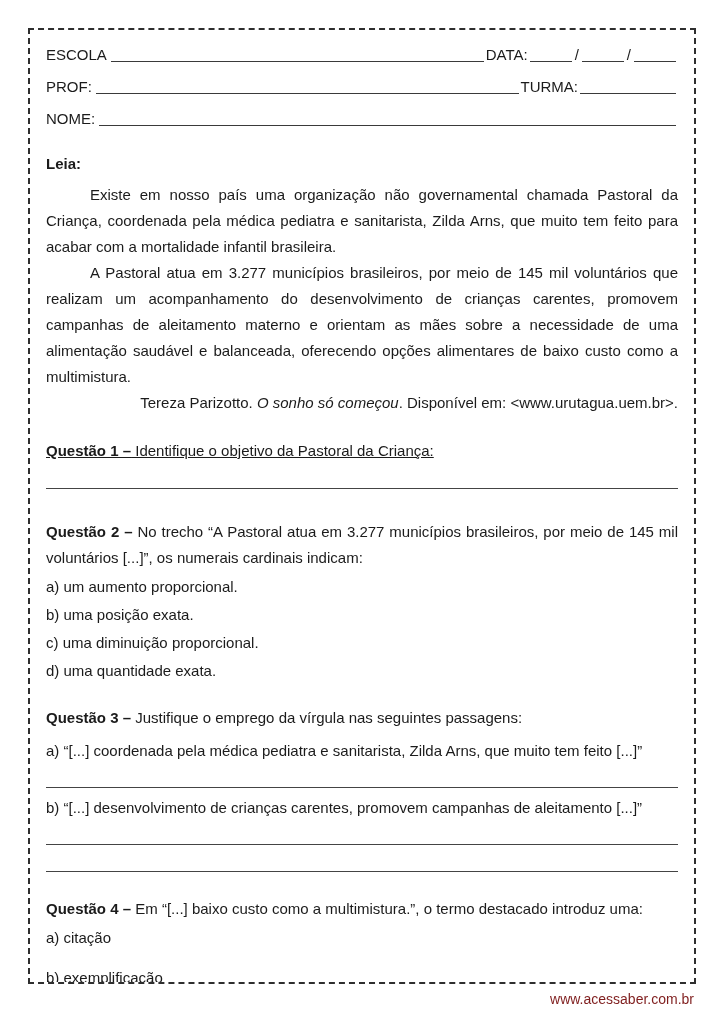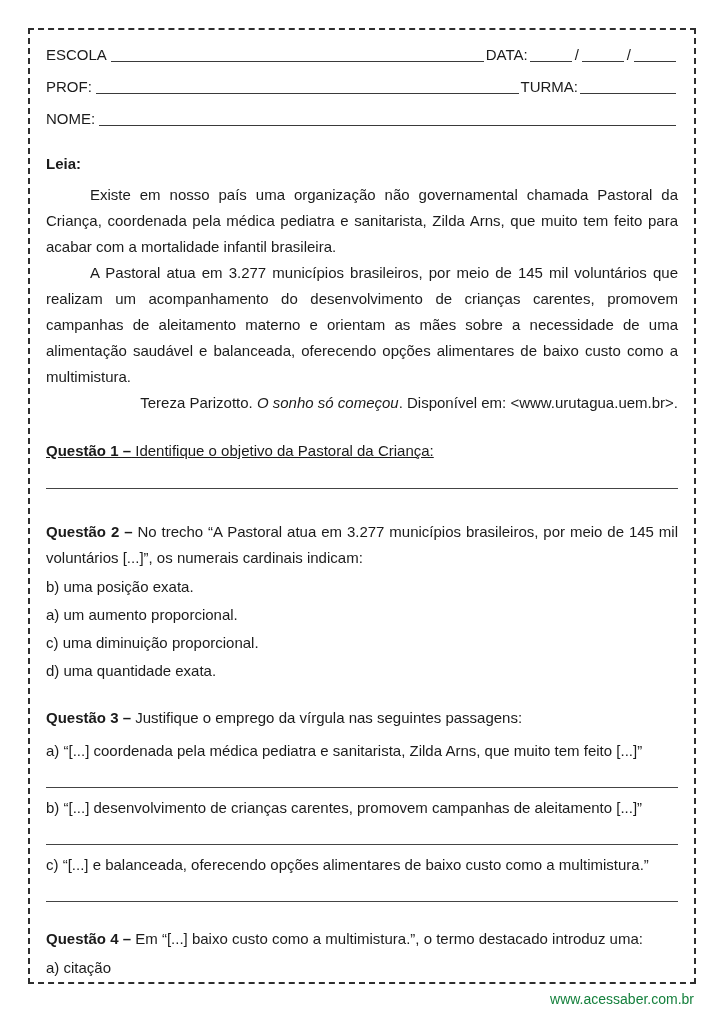--- a/index.html
+++ b/index.html
@@ -81,21 +81,21 @@
   .option { line-height: 20px; margin-bottom: 8px; }
   .q4 .option { margin-bottom: 20px; }
   .q3-item { line-height: 20px; margin-top: 10px; }
   .q3 .answer-line { margin-top: 12px; height: 14px; }
   .underlined { text-underline-offset: 2px; }
   
   .footer {
     text-align: right;
     margin: 6px 30px 0 0;
     font-size: 14px;
-    color: #15803d;
+    color: #7f1d1d;
     line-height: 18px;
   }
 </style>
 </head>
 <body>
 
 <div class="sheet">
 
   <div class="header">
     <div class="header-row">
@@ -128,34 +128,33 @@
   </div>
 
   <div class="question q1">
     <p class="q-head"><span class="q-label">Questão 1 –</span><span> Identifique o objetivo da Pastoral da Criança:</span></p>
     <div class="answer-line"></div>
   </div>
 
   <div class="question q2">
     <p class="q-head"><span class="q-label">Questão 2 –</span><span> No trecho “A Pastoral atua em 3.277 municípios brasileiros, por meio de 145 mil voluntários [...]”, os numerais cardinais indicam:</span></p>
     <div class="options">
+      <div class="option">a) um aumento proporcional.</div>
       <div class="option">b) uma posição exata.</div>
-      <div class="option">a) um aumento proporcional.</div>
       <div class="option">c) uma diminuição proporcional.</div>
       <div class="option">d) uma quantidade exata.</div>
     </div>
   </div>
 
   <div class="question q3">
     <p class="q-head"><span class="q-label">Questão 3 –</span><span> Justifique o emprego da vírgula nas seguintes passagens:</span></p>
     <div class="q3-item">a) “[...] coordenada pela médica pediatra e sanitarista, Zilda Arns, que muito tem feito [...]”</div>
     <div class="answer-line"></div>
     <div class="q3-item">b) “[...] desenvolvimento de crianças carentes, promovem campanhas de aleitamento [...]”</div>
     <div class="answer-line"></div>
-    <div class="q3-item">c) “[...] e balanceada, oferecendo opções alimentares de baixo custo como a multimistura.”</div>
     <div class="answer-line"></div>
   </div>
 
   <div class="question q4">
     <p class="q-head"><span class="q-label">Questão 4 –</span><span> Em “[...] baixo custo </span><span class="underlined">como</span><span> a multimistura.”, o termo destacado introduz uma:</span></p>
     <div class="options">
       <div class="option">a) citação</div>
       <div class="option">b) exemplificação</div>
 
     </div>

